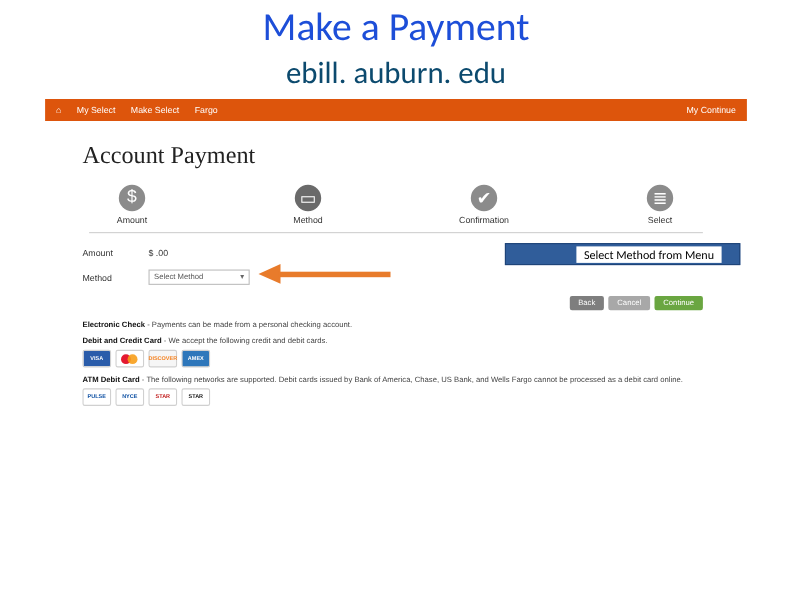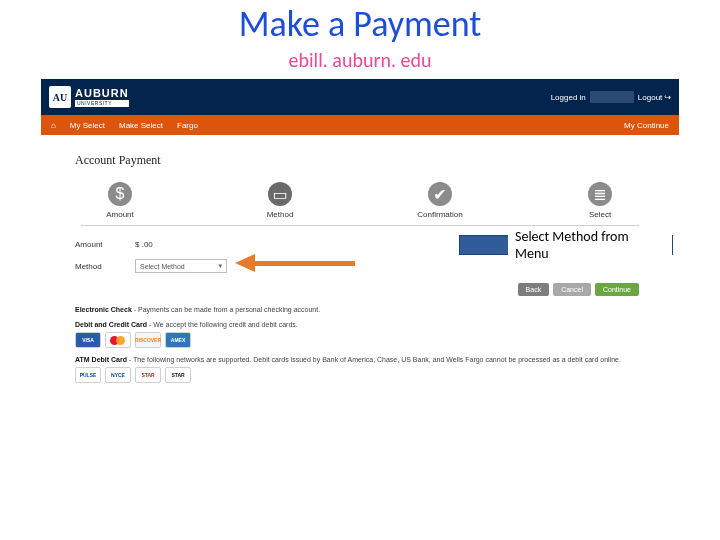--- a/index.html
+++ b/index.html
@@ -13,25 +13,25 @@
   .slide-title {
     font-family: Calibri, Arial, sans-serif;
     font-size: 36px;
     font-weight: 400;
     text-align: center;
     margin-top: 2px;
     color: #1d4ed8;
   }
   .slide-sub {
     font-family: Calibri, Arial, sans-serif;
-    font-size: 20px;
+    font-size: 28px;
     text-align: center;
     margin-top: 2px;
     margin-bottom: 6px;
-    color: #ec4899;
+    color: #0c4a6e;
   }
   .app-wrap {
     width: 640px;
     margin: 0 auto;
     border: 1px solid transparent;
   }
   .topbar {
     background: #03244d;
     height: 36px;
     display: flex;
@@ -104,21 +104,21 @@
     color: #fff;
     font-size: 8px;
   }
   .navbar .spacer { flex: 1; }
   .nav-item { cursor: pointer; }
   .content {
     padding: 10px 34px 0 34px;
   }
   .page-title {
     font-family: Georgia, serif;
-    font-size: 12px;
+    font-size: 22px;
     font-weight: 400;
     color: #222;
     margin: 8px 0 14px 0;
   }
   .steps {
     display: flex;
     justify-content: space-between;
     padding: 0 10px 0 10px;
     margin-bottom: 6px;
     position: relative;
@@ -201,21 +201,21 @@
     height: 20px;
     background: #305d9a;
     border: 1px solid #1e4478;
     display: flex;
     align-items: center;
     justify-content: center;
   }
   .callout-inner {
     background: #fff;
     color: #000;
-    font-size: 14px;
+    font-size: 11px;
     font-family: Calibri, Arial, sans-serif;
     padding: 1px 7px;
     margin-left: 48px;
   }
   .actions {
     display: flex;
     justify-content: flex-end;
     gap: 4px;
     margin: 4px 6px 10px 0;
   }
@@ -265,37 +265,20 @@
   .chevron { font-size: 7px; color:#666;}
 </style>
 </head>
 <body>
 
 <div class="slide-title">Make a Payment</div>
 <div class="slide-sub">ebill. auburn. edu</div>
 
 <div class="app-wrap">
 
-  <div class="topbar">
-    <div class="logo">
-      <div class="logo-au">AU</div>
-      <div class="logo-text">
-        <span class="logo-main">AUBURN</span>
-        <span class="logo-sub">UNIVERSITY</span>
-      </div>
-    </div>
-    <div class="topbar-right">
-      <span>Logged in</span>
-      <span class="user-box"></span>
-      <span class="logout">
-        <span>Logout</span>
-        <span>↪</span>
-      </span>
-    </div>
-  </div>
 
   <div class="navbar">
     <span class="nav-item">⌂</span>
     <span class="nav-item">My Select</span>
     <span class="nav-item">Make Select</span>
     <span class="nav-item">Fargo</span>
     <span class="spacer"></span>
     <span class="nav-item">My Continue</span>
   </div>
 

